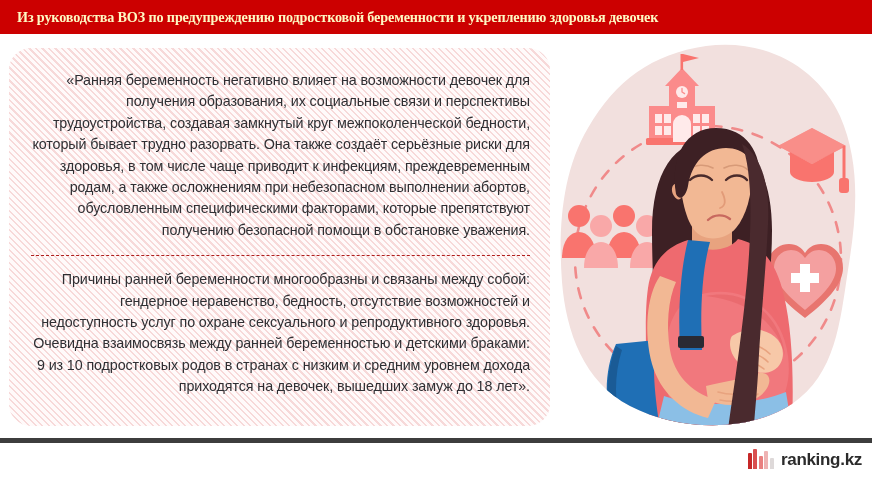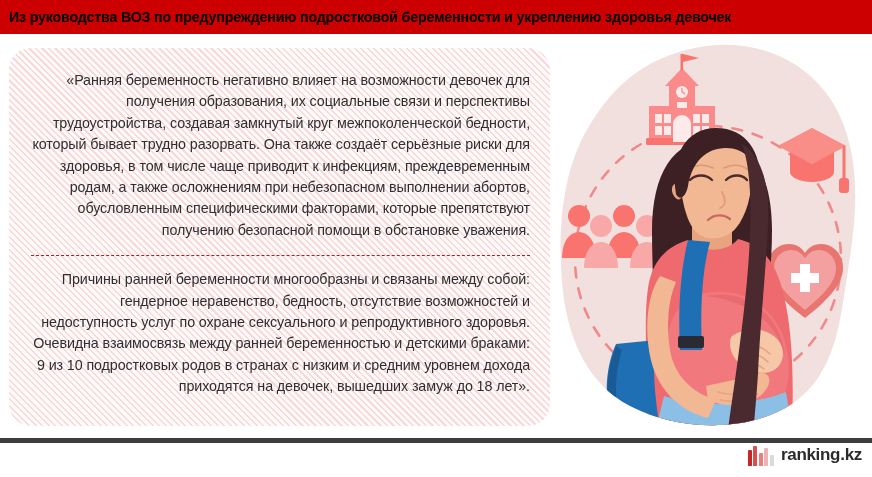--- a/index.html
+++ b/index.html
@@ -25,27 +25,28 @@
     position: absolute;
     left: 0;
     top: 0;
     width: 872px;
     height: 34px;
     background: #cc0000;
     display: flex;
     align-items: center;
   }
   .header-title {
-    color: #000000;
+    color: #fef9c3;
     font-size: 14.2px;
     font-weight: bold;
     letter-spacing: -0.15px;
-    padding-left: 9px;
+    padding-left: 17px;
     white-space: nowrap;
     line-height: 1;
+    font-family: Liberation Serif, serif;
   }
 
   
   .text-panel {
     position: absolute;
     left: 9px;
     top: 48px;
     width: 541px;
     height: 378px;
     border-radius: 22px;
@@ -97,20 +98,21 @@
     width: 872px;
     height: 5px;
     background: #3d3d3d;
   }
   .logo {
     position: absolute;
     right: 10px;
     top: 446px;
     height: 26px;
     display: flex;
+    align-items: center;
     gap: 7px;
   }
   .logo-bars {
     display: flex;
     align-items: flex-end;
     gap: 1.5px;
     height: 20px;
   }
   .logo-bars i {
     display: block;

